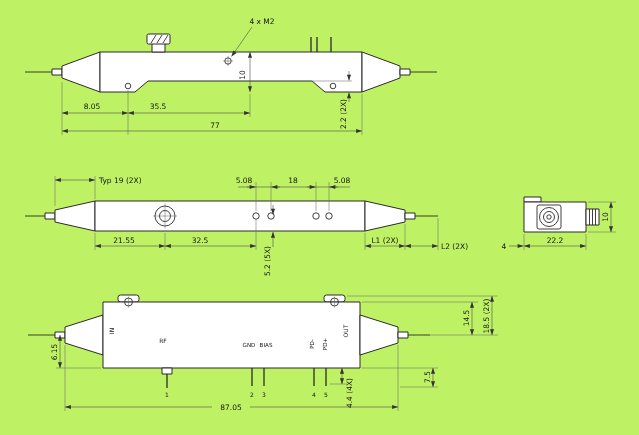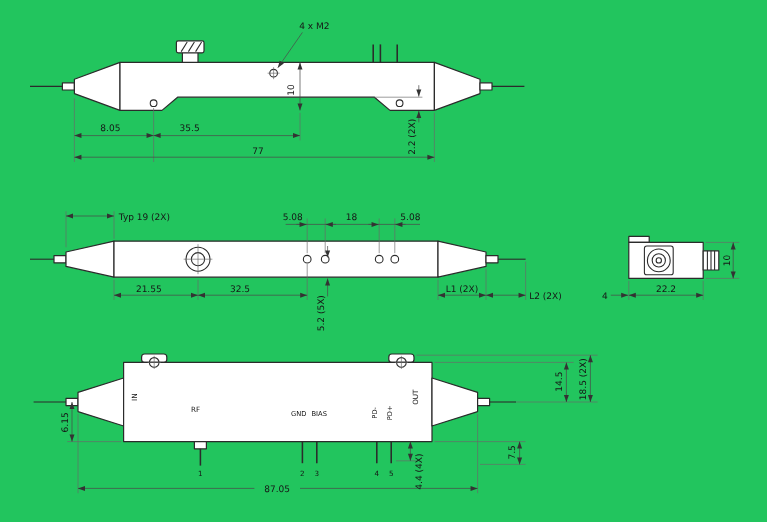--- a/index.html
+++ b/index.html
@@ -1,16 +1,16 @@
 <!DOCTYPE html>
 <html><head>
 <meta charset="utf-8">
 <style>
   html,body{margin:0;padding:0;background:#ffffff;}
-  #stage{width:639px;height:435px;background:#22c55e;position:relative;overflow:hidden;}
+  #stage{width:639px;height:435px;background:#bef264;position:relative;overflow:hidden;}
   svg{display:block;}
   .o   { fill:#ffffff; stroke:#2b2b2b; stroke-width:1; stroke-linejoin:round; }
   .thin{ fill:none; stroke:#2b2b2b; stroke-width:0.9; }
   .pin { fill:none; stroke:#2b2b2b; stroke-width:1.3; }
   .ext { fill:none; stroke:#6a6a6a; stroke-width:0.55; }
   .dim { fill:none; stroke:#4a4a4a; stroke-width:0.6; }
   text { font-family:"DejaVu Sans","Liberation Sans",sans-serif; fill:#161616; }
   .t   { font-size:7.5px; }
   .ts  { font-size:6px; }
   .tx  { font-size:5.6px; }

